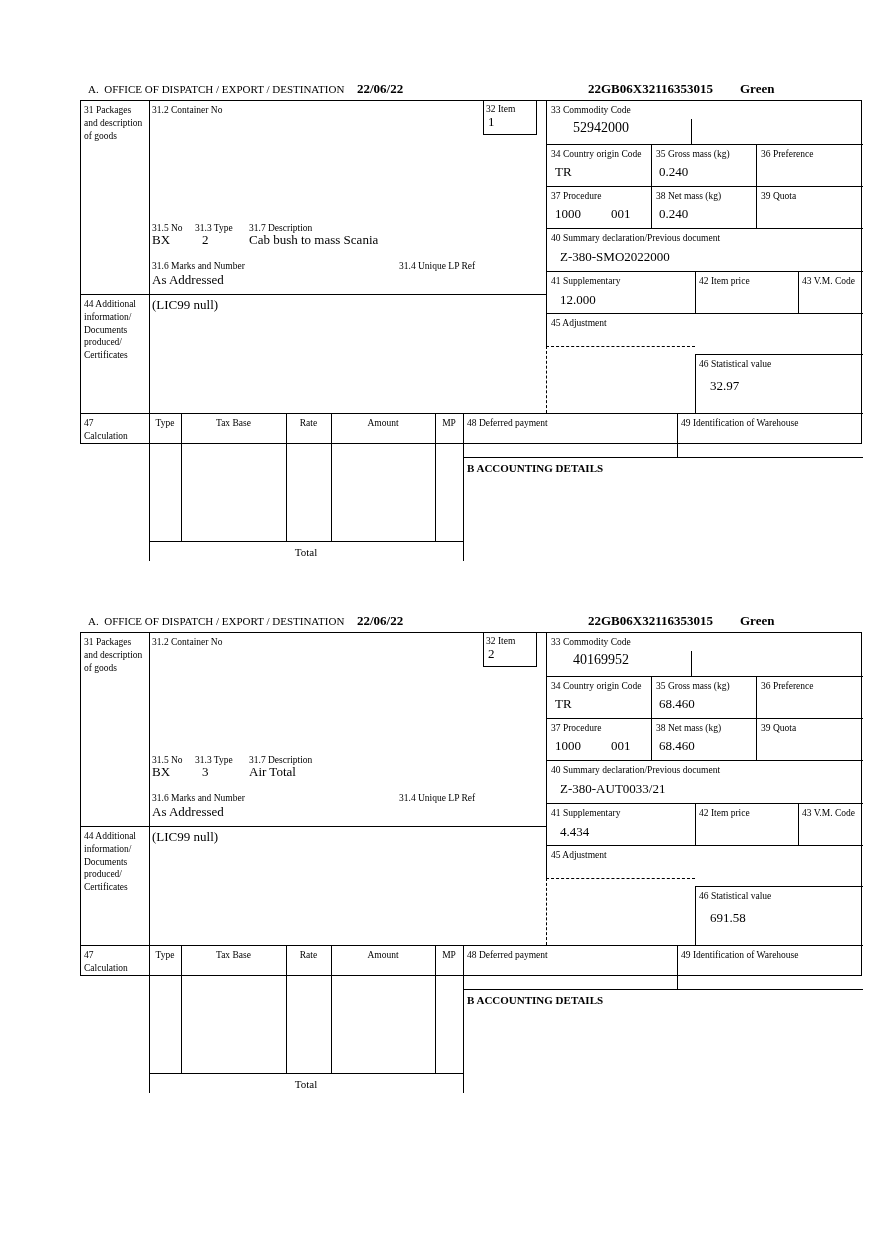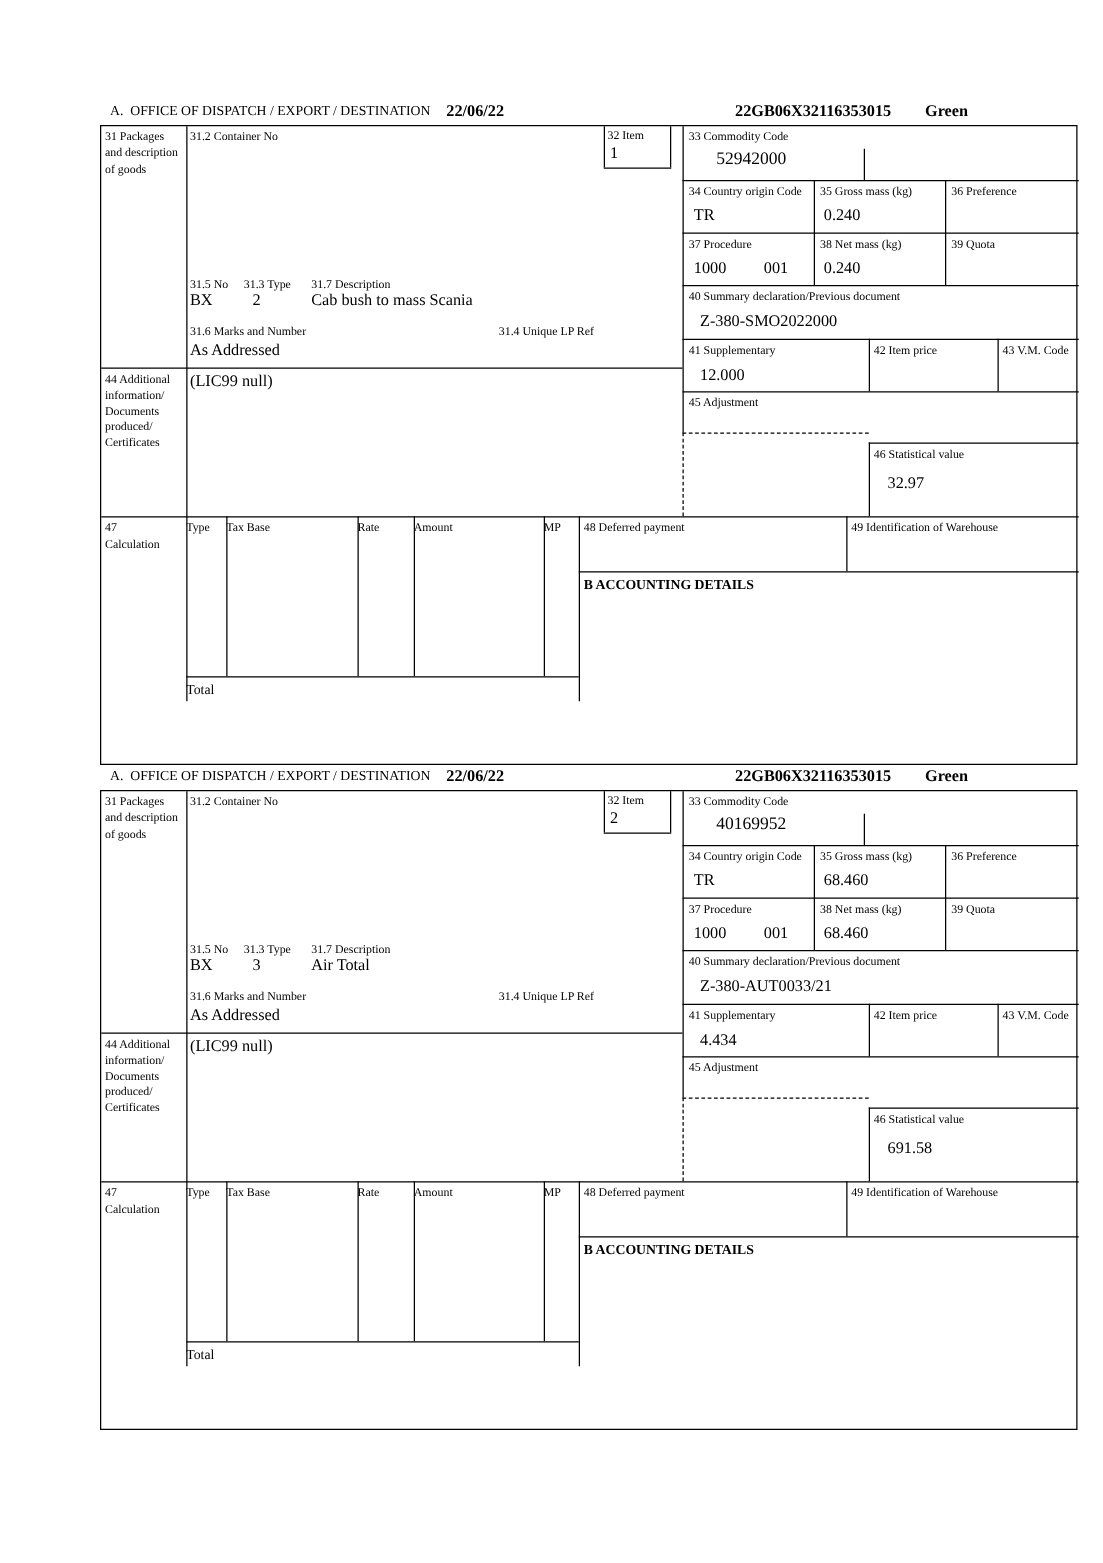--- a/index.html
+++ b/index.html
@@ -4,28 +4,28 @@
 <style>
   * { box-sizing: border-box; }
   html,body { margin:0; padding:0; background:#ffffff; }
   .page {
     position:relative; width:882px; height:1250px; background:#fff;
     font-family:"Liberation Serif", serif; color:#000; overflow:hidden;
   }
   .section { position:absolute; left:80px; width:783px; height:481px; }
   .hdr-label { position:absolute; font-size:11px; font-weight:normal; white-space:pre; }
   .hdr-val  { position:absolute; font-size:13px; white-space:pre;font-weight:bold; }
-  .form { position:absolute; left:0; top:20px; width:782px; height:512px; border:1px solid #000; }
+  .form { position:absolute; left:0; top:20px; width:782px; height:344px; border:1px solid #000; }
   .lbl { position:absolute; font-size:9.5px; line-height:1.35; white-space:normal; }
   .val { position:absolute; font-size:13px; white-space:pre; }
   .vl  { position:absolute; width:1px; background:#000; }
   .hl  { position:absolute; height:1px; background:#000; }
   .vld { position:absolute; width:0; border-left:1px dashed #000; }
   .hld { position:absolute; height:0; border-top:1px dashed #000; }
-  .ctr { text-align:left; }
+  .ctr { text-align:center; }
   .nowrap { white-space:pre; }
 </style>
 </head>
 <body>
 
 <div class="page" id="page">
   <div class="section" style="top: 80px;">
 
     <div class="hdr-label" style="left:8px;top:3px">A.  OFFICE OF DISPATCH / EXPORT / DESTINATION</div>
     <div class="hdr-val" style="left:277px;top:1px">22/06/22</div>

